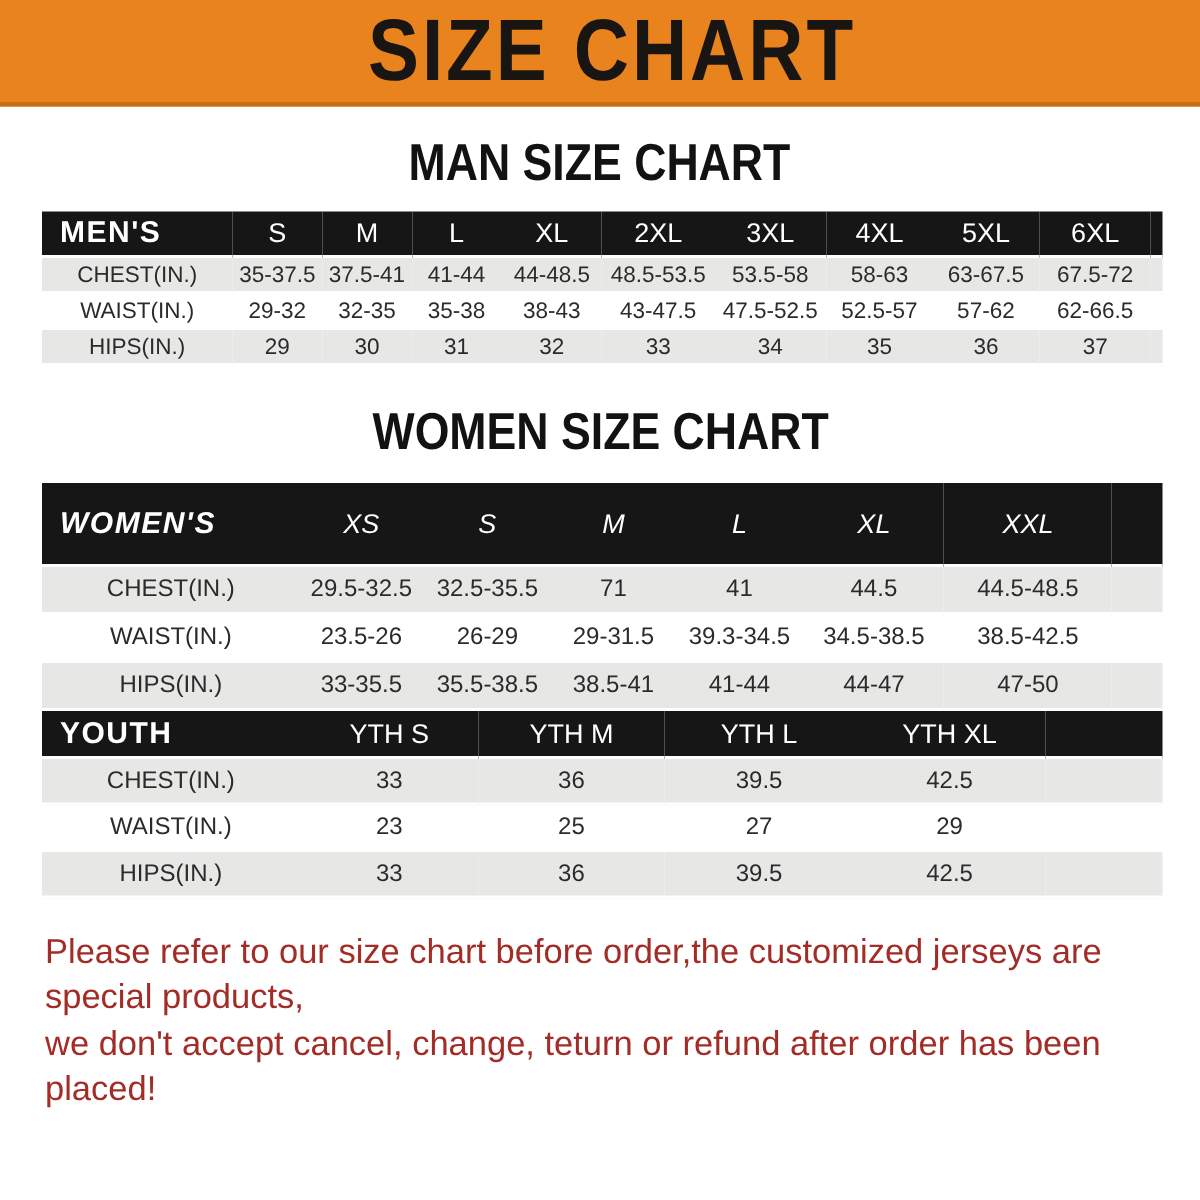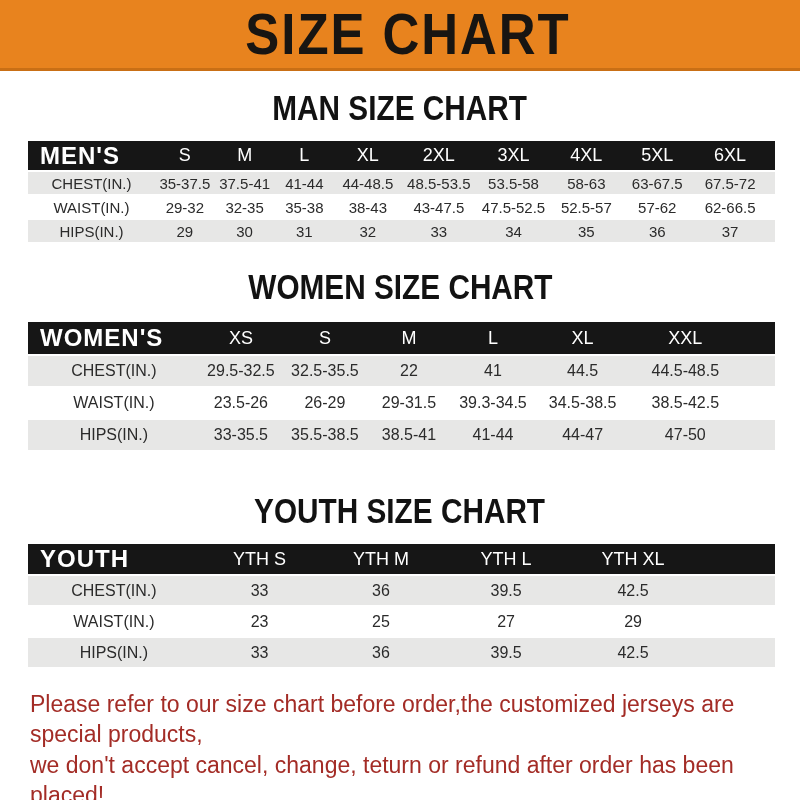--- a/index.html
+++ b/index.html
@@ -51,41 +51,41 @@
     background: var(--header-bg, #161616);
     color: #ffffff;
     font-weight: normal;
     padding: 0;
     border-bottom: 2px solid #ffffff;
   }
   table.size-table thead th.corner {
     text-align: left;
     padding-left: 12px;
     font-weight: bold;
-    font-size: 24px;
+    font-size: 20px;
     letter-spacing: 1px;
   }
   table.size-table thead th.colhead { font-size: 18px; text-align: center; }
   table.size-table td, table.size-table tbody th {
     text-align: center;
     font-weight: normal;
     color: #2b2b2b;
     padding: 0;
     border-bottom: 2px solid #ffffff;
     white-space: nowrap;
   }
   table.size-table tbody tr:nth-child(odd) td,
   table.size-table tbody tr:nth-child(odd) th {
     background: var(--stripe-bg, #E7E7E6);
   }
   
   .sec-men   thead tr { height: 31px; }
   .sec-men   tbody tr { height: 24px; }
   .sec-men   tbody { font-size: 15px; }
-  .sec-women thead tr { height: 34px; }
+  .sec-women thead tr { height: 56px; font-style: italic; }
   .sec-women tbody tr { height: 32px; }
   .sec-women tbody { font-size: 16px; }
   .sec-youth thead tr { height: 32px; }
   .sec-youth tbody tr { height: 31px; }
   .sec-youth tbody { font-size: 16px; }
 
   .footer-note {
     margin-top: 20px;
     padding-left: 30px;
     color: var(--footer-color, #A32C26);
@@ -202,21 +202,21 @@
           <th class="colhead">XL</th>
           <th class="colhead">XXL</th>
           <th></th>
         </tr>
       </thead>
       <tbody>
         <tr>
           <th>CHEST(IN.)</th>
           <td>29.5-32.5</td>
           <td>32.5-35.5</td>
-          <td>22</td>
+          <td>71</td>
           <td>41</td>
           <td>44.5</td>
           <td>44.5-48.5</td>
           <td></td>
         </tr>
         <tr>
           <th>WAIST(IN.)</th>
           <td>23.5-26</td>
           <td>26-29</td>
           <td>29-31.5</td>
@@ -233,23 +233,20 @@
           <td>41-44</td>
           <td>44-47</td>
           <td>47-50</td>
           <td></td>
         </tr>
       </tbody>
     </table>
 </div>
 
 <div class="sec-youth">
-  <div class="section-heading">
-    <span>YOUTH SIZE CHART</span>
-  </div>
   <table class="size-table">
       <colgroup>
         <col style="width: 23%;">
         <col style="width: 16%;">
         <col style="width: 16.5%;">
         <col style="width: 17%;">
         <col style="width: 17%;">
         <col style="width: 10.5%;">
       </colgroup>
       <thead>

